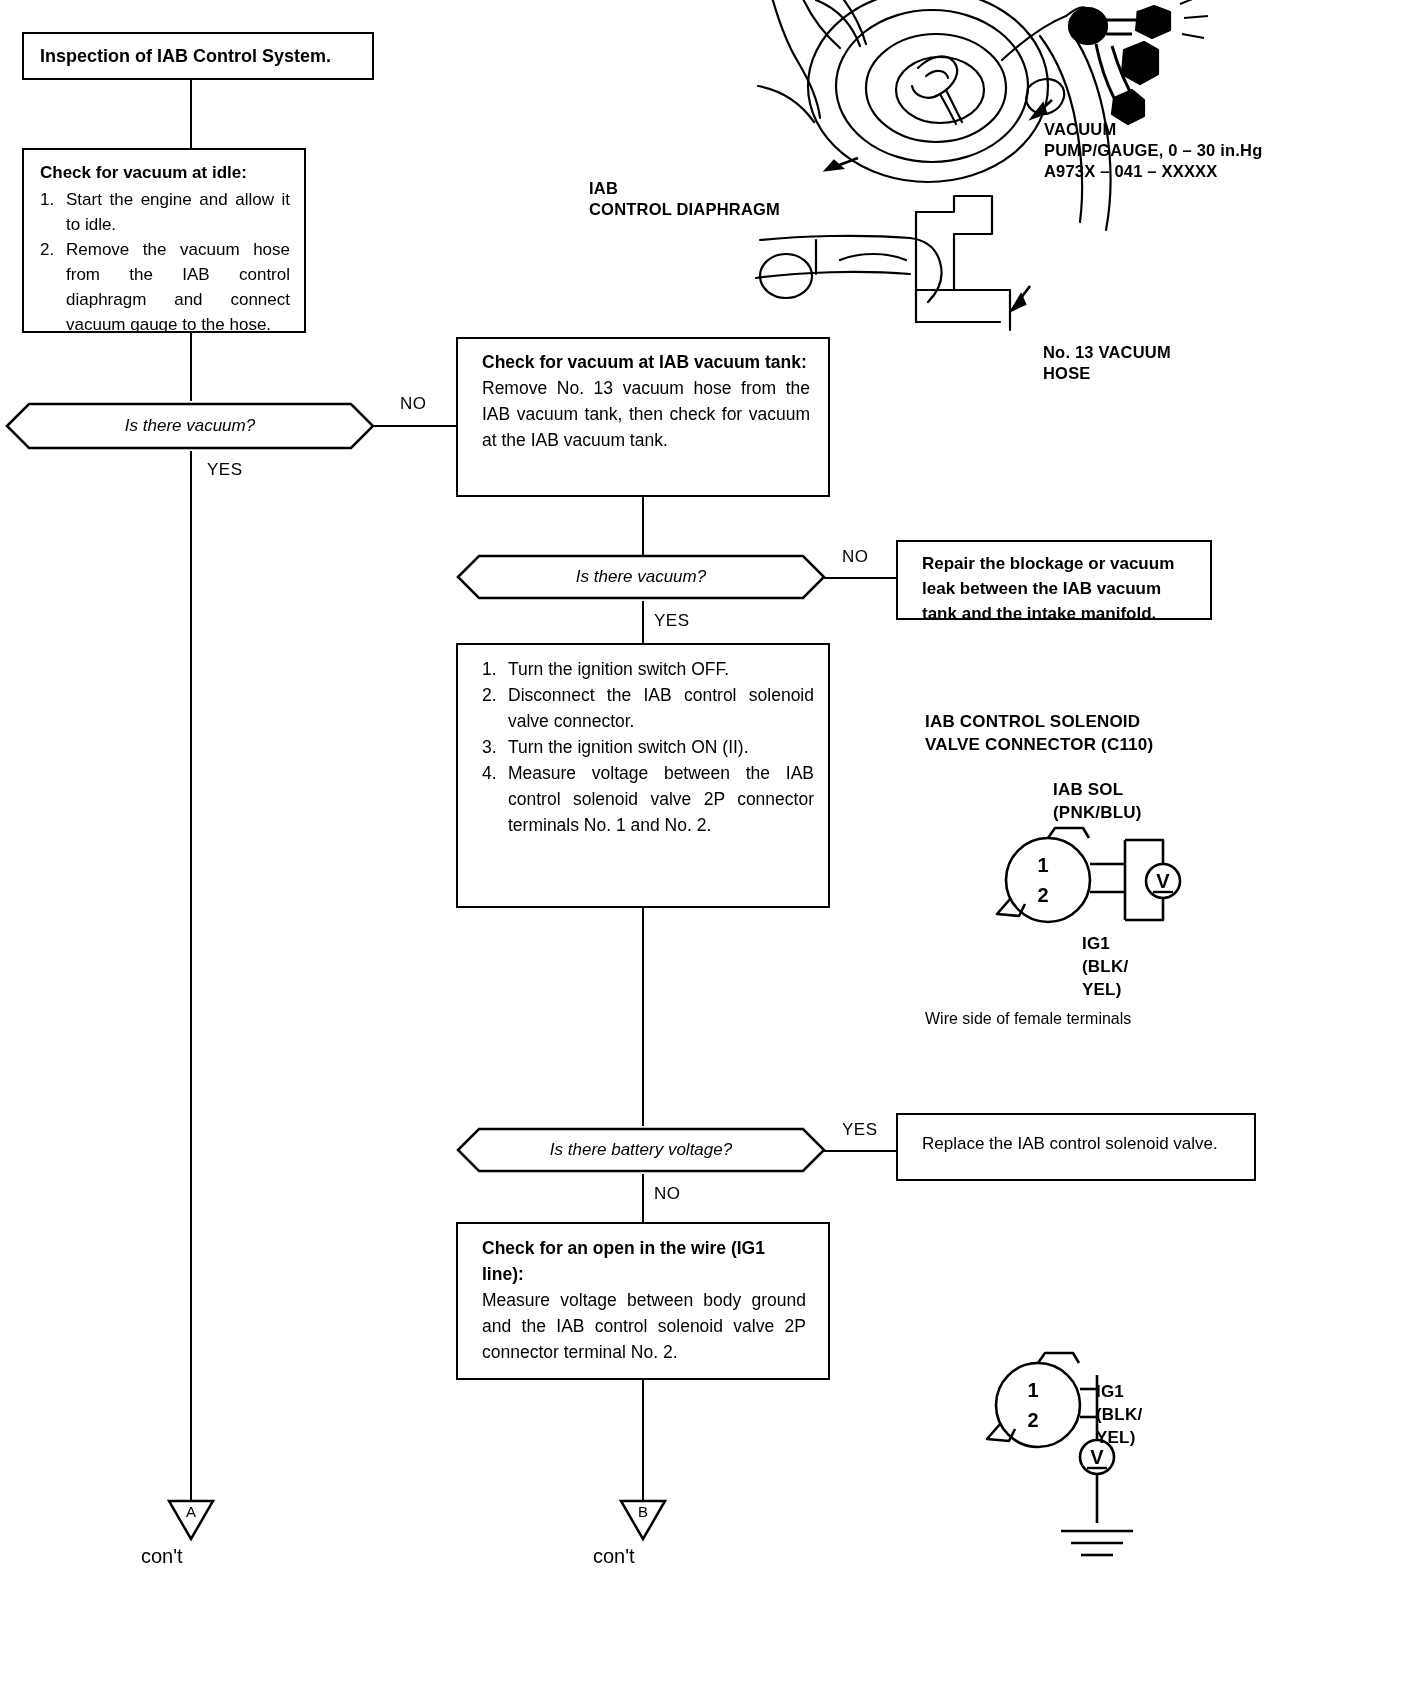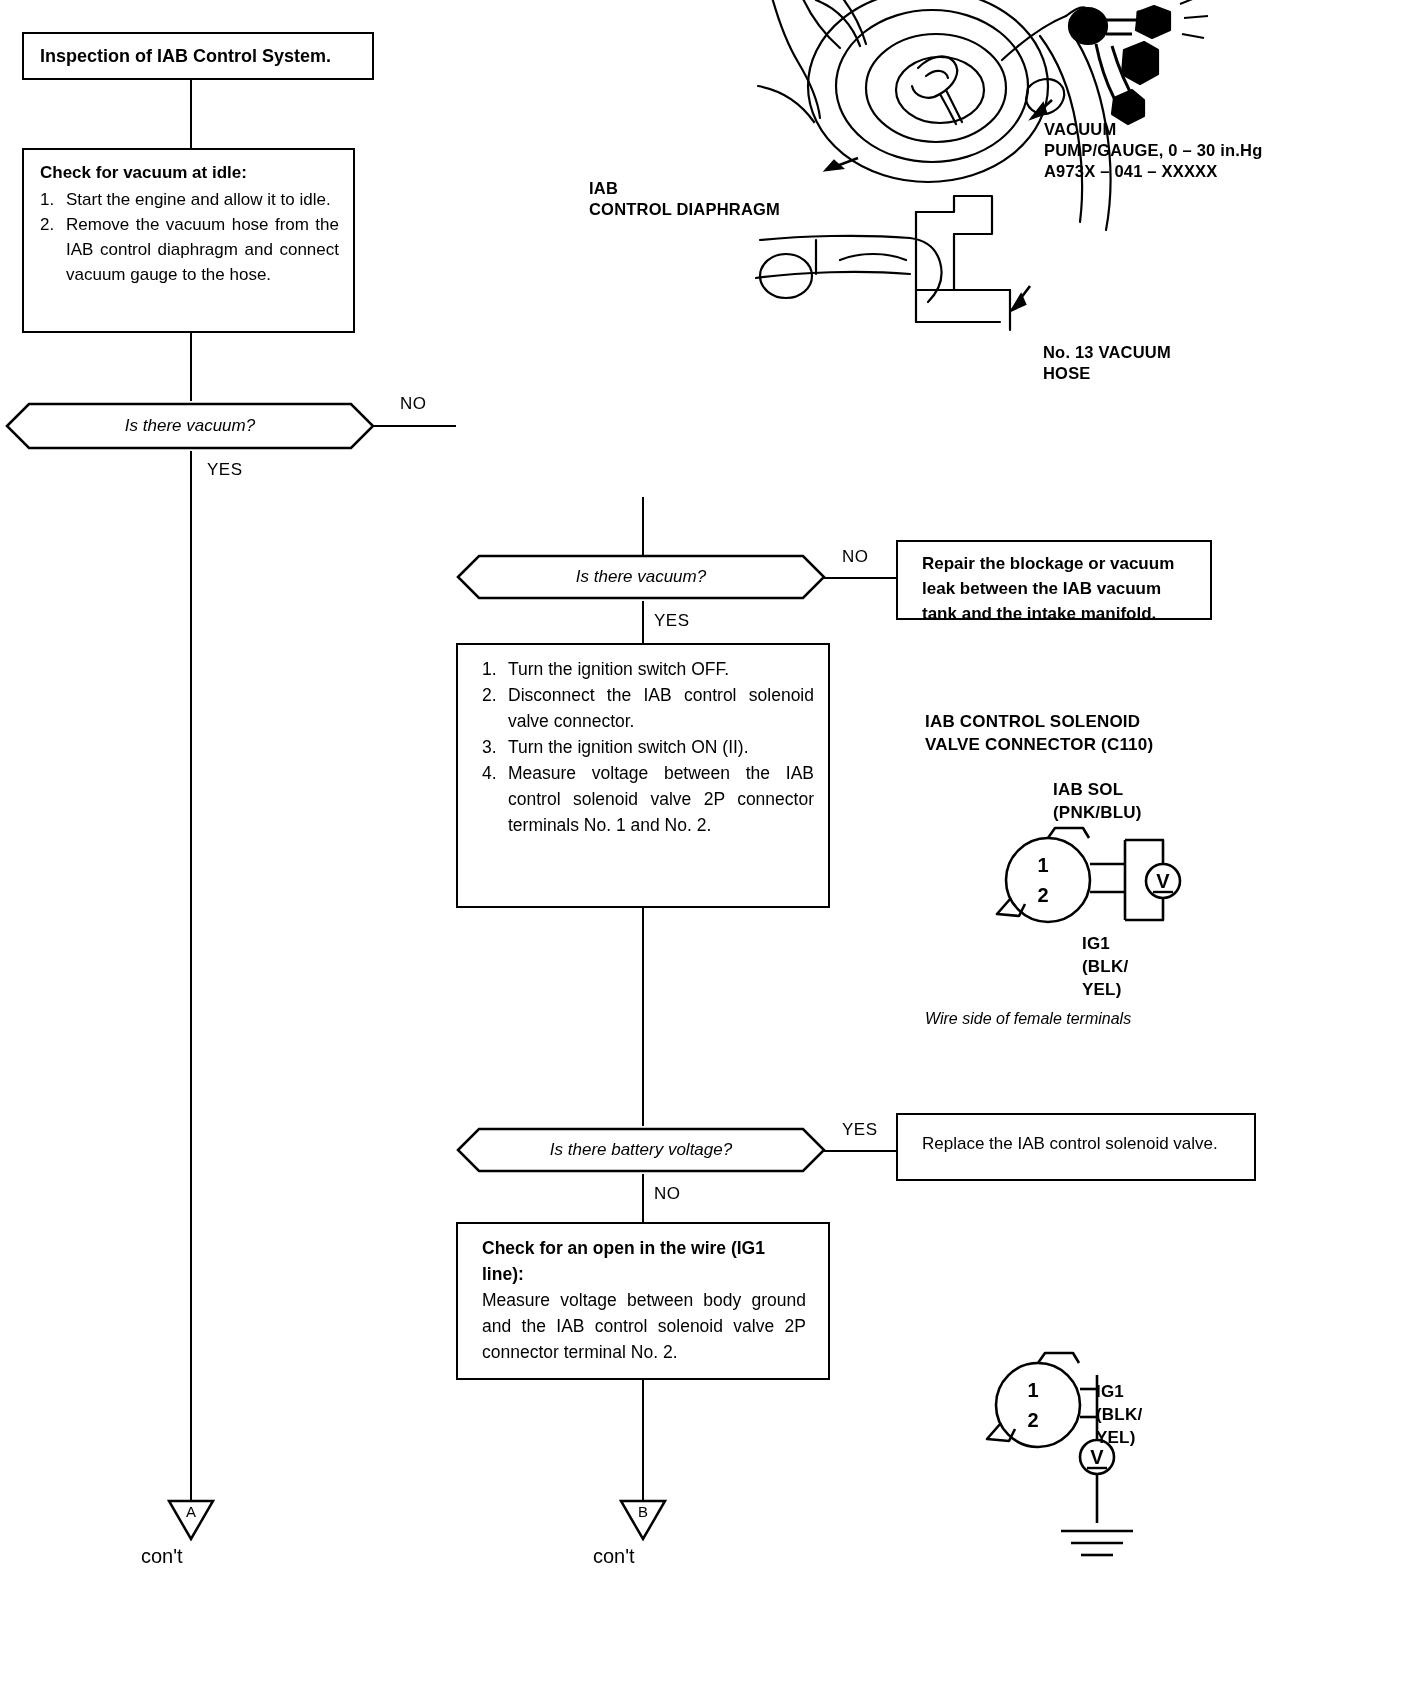--- a/index.html
+++ b/index.html
@@ -114,21 +114,21 @@
     <span style="white-space:pre-line;">No. 13 VACUUM
 HOSE</span>
   </div>
 
   <div class="box title-box" style="left:22px;top:32px;width:352px;height:48px;display:flex;align-items:center;">
     <span style="padding-left:16px;">Inspection of IAB Control System.</span>
   </div>
 
   <div class="vline" style="left:190px;top:80px;height:68px;"></div>
 
-  <div class="box" style="left:22px;top:148px;width:333px;height:185px;">
+  <div class="box" style="left:22px;top:148px;width:284px;height:185px;">
     <div class="pad t14" style="padding-left:16px;">
       <span class="bhead">Check for vacuum at idle:</span>
       <div class="num-row" style="margin-top:2px;">
         <span class="n">1.</span>
         <span class="tx just">Start the engine and allow it to idle.</span>
       </div>
       <div class="num-row">
         <span class="n">2.</span>
         <span class="tx just">Remove the vacuum hose from the IAB control diaphragm and connect vacuum gauge to the hose.</span>
       </div>
@@ -144,20 +144,26 @@
     <div class="hexlabel" style="top:15px;left:0;">Is there vacuum?</div>
   </div>
 
   <div class="branch" style="left:207px;top:460px;">YES</div>
   <div class="branch" style="left:400px;top:394px;">NO</div>
 
   <div class="vline" style="left:190px;top:451px;height:1050px;"></div>
 
   <div class="hline" style="left:373px;top:425px;width:83px;"></div>
 
+  <div class="box" style="left:456px;top:337px;width:374px;height:160px;">
+    <div class="pad t15" style="padding-left:24px;padding-right:18px;">
+      <span class="bhead">Check for vacuum at IAB vacuum tank:</span>
+      <span class="btxt just">Remove No. 13 vacuum hose from the IAB vacuum tank, then check for vacuum at the IAB vacuum tank.</span>
+    </div>
+  </div>
 
   <div class="vline" style="left:642px;top:497px;height:58px;"></div>
 
   <div class="hexwrap" style="left:455px;top:553px;width:372px;height:48px;">
     <svg width="372" height="48" viewBox="0 0 372 48">
       <polygon points="3,24 24,3 348,3 369,24 348,45 24,45" fill="#fff" stroke="#000" stroke-width="2.5"></polygon>
     </svg>
     <div class="hexlabel" style="top:14px;left:0;">Is there vacuum?</div>
   </div>
 
@@ -223,21 +229,21 @@
     <text x="58" y="52" font-family="Liberation Sans, sans-serif" font-size="20" font-weight="bold" text-anchor="middle" fill="#000">1</text>
     <text x="58" y="82" font-family="Liberation Sans, sans-serif" font-size="20" font-weight="bold" text-anchor="middle" fill="#000">2</text>
   </svg>
 
   <div class="ill-lbl" style="left:1082px;top:932px;font-size:17px;line-height:23px;">
     <div>IG1</div>
     <div>(BLK/</div>
     <div>YEL)</div>
   </div>
 
-  <div class="cap" style="left:925px;top:1008px;font-style:italic;">Wire side of female terminals</div>
+  <div class="cap" style="left:925px;top:1008px;">Wire side of female terminals</div>
 
   <div class="hexwrap" style="left:455px;top:1126px;width:372px;height:48px;">
     <svg width="372" height="48" viewBox="0 0 372 48">
       <polygon points="3,24 24,3 348,3 369,24 348,45 24,45" fill="#fff" stroke="#000" stroke-width="2.5"></polygon>
     </svg>
     <div class="hexlabel" style="top:14px;left:0;">Is there battery voltage?</div>
   </div>
 
   <div class="branch" style="left:842px;top:1120px;">YES</div>
   <div class="branch" style="left:654px;top:1184px;">NO</div>

